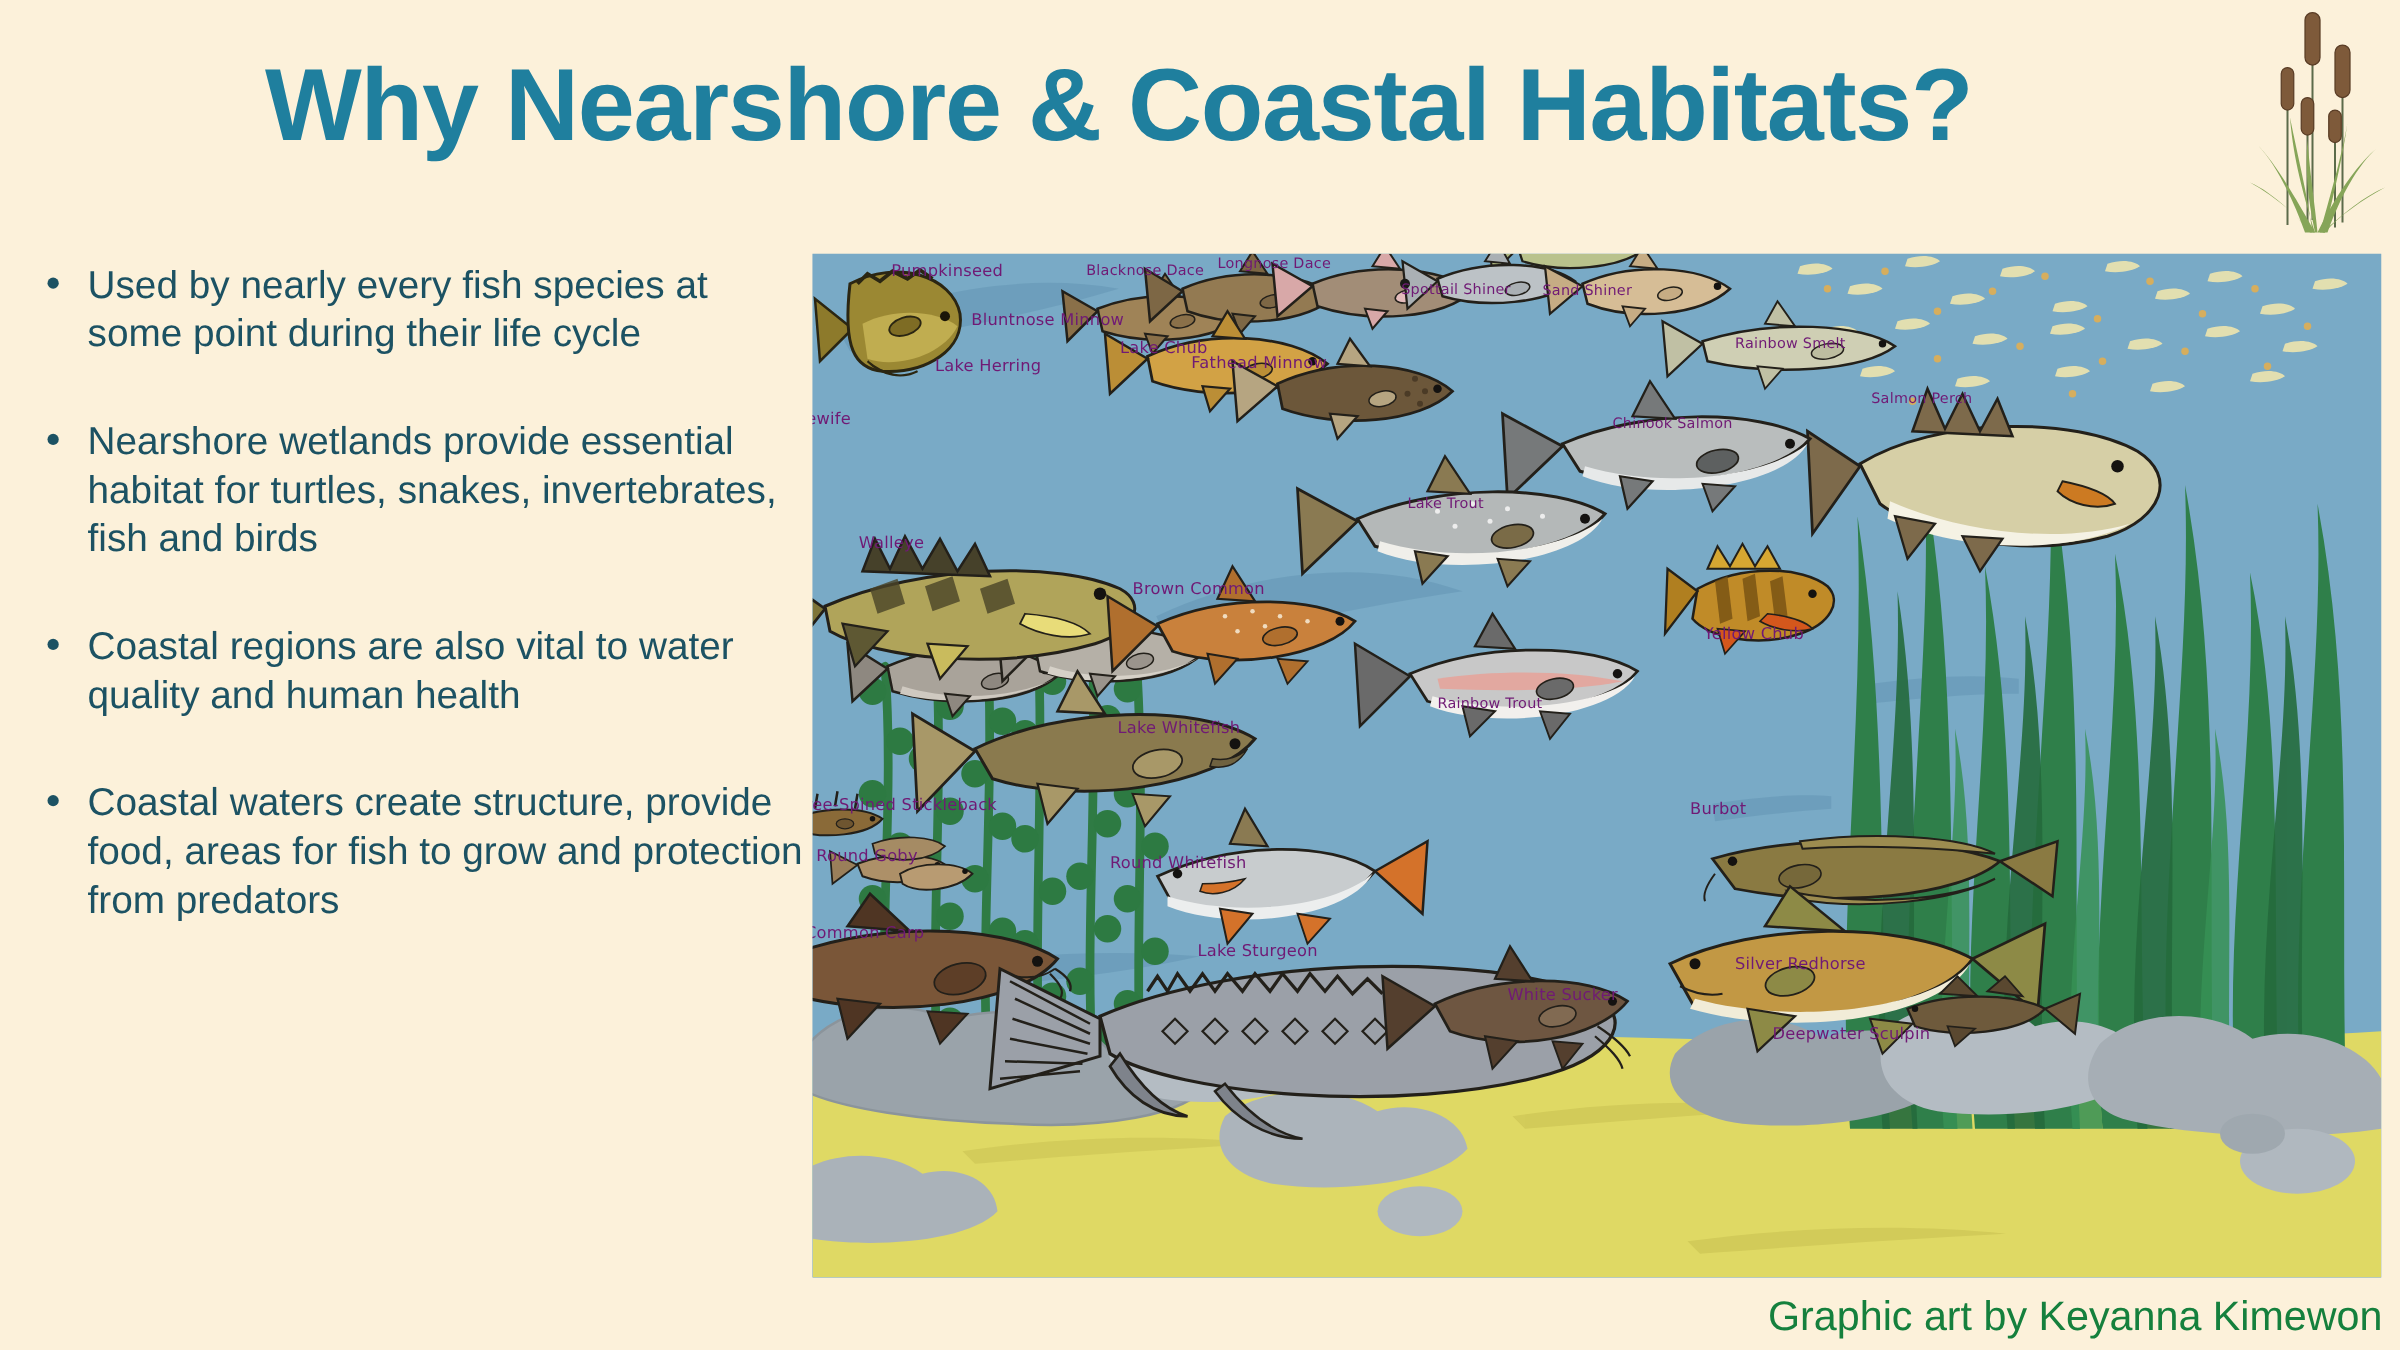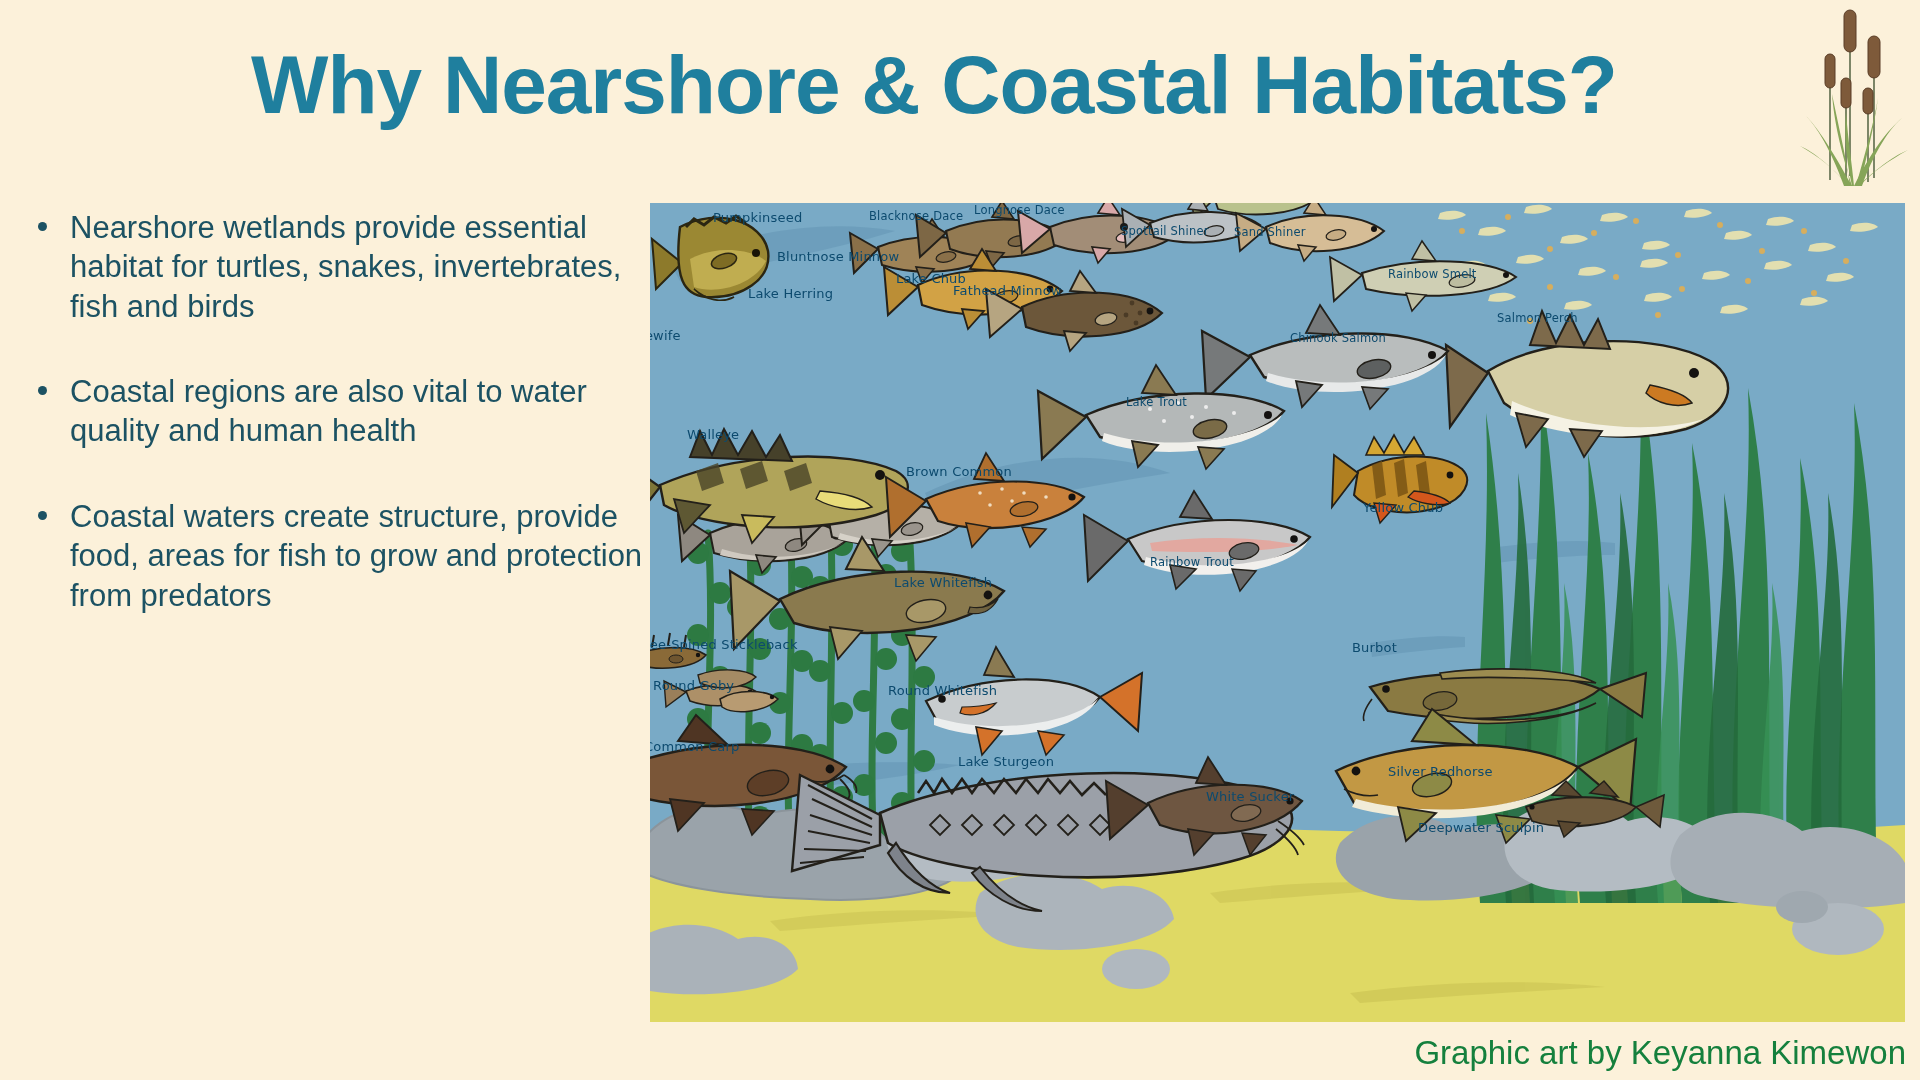--- a/index.html
+++ b/index.html
@@ -12,21 +12,20 @@
 
   
   #slide-title{
     position:absolute;left:0;top:42px;width:1790px;
     text-align:center;
     font-size:82px;font-weight:bold;
     letter-spacing:-1px;
     color:#1f7f9e;
     line-height:1.05;
     white-space:nowrap;
-    padding-left:39px;
   }
 
   
   #bullet-list{
     position:absolute;left:26px;top:208px;width:620px;
     margin:0;padding:0;list-style:none;
   }
   .bullet-item{
     position:relative;
     padding-left:44px;
@@ -50,21 +49,21 @@
     position:absolute;left:650px;top:203px;
     width:1255px;height:819px;
     overflow:hidden;
     background:#79aac6;
   }
   #habitat-svg{display:block;width:100%;height:100%;}
 
   
   .fish-label{
     position:absolute;
-    color:#0c4a6e;
+    color:#701a75;
     font-size:13px;
     white-space:nowrap;
     font-family:"DejaVu Sans", sans-serif;
     letter-spacing:.2px;
     pointer-events:none;
   }
   .fish-label.sm{font-size:11.5px;}
 
   
   #credit{
@@ -100,20 +99,24 @@
       <path d="M58 186 C46 148 40 120 38 94 C44 124 52 156 56 186 Z"></path>
       <path d="M62 186 C72 150 80 122 84 98 C80 128 72 158 66 186 Z"></path>
       <path d="M58 186 C52 158 50 136 52 112 C54 140 58 164 60 186 Z"></path>
       <path d="M56 186 C34 164 20 152 6 146 C24 156 42 170 54 186 Z"></path>
       <path d="M64 186 C86 166 100 156 114 150 C96 160 78 172 66 186 Z"></path>
     </g>
   </svg>
 </div>
 
 <ul id="bullet-list">
+  <li class="bullet-item">
+    <span class="bullet-dot"></span>
+    <span>Used by nearly every fish species at some point during their life cycle</span>
+  </li>
   <li class="bullet-item">
     <span class="bullet-dot"></span>
     <span>Nearshore wetlands provide essential habitat for turtles, snakes, invertebrates, fish and birds</span>
   </li>
   <li class="bullet-item">
     <span class="bullet-dot"></span>
     <span>Coastal regions are also vital to water quality and human health</span>
   </li>
   <li class="bullet-item">
     <span class="bullet-dot"></span>

